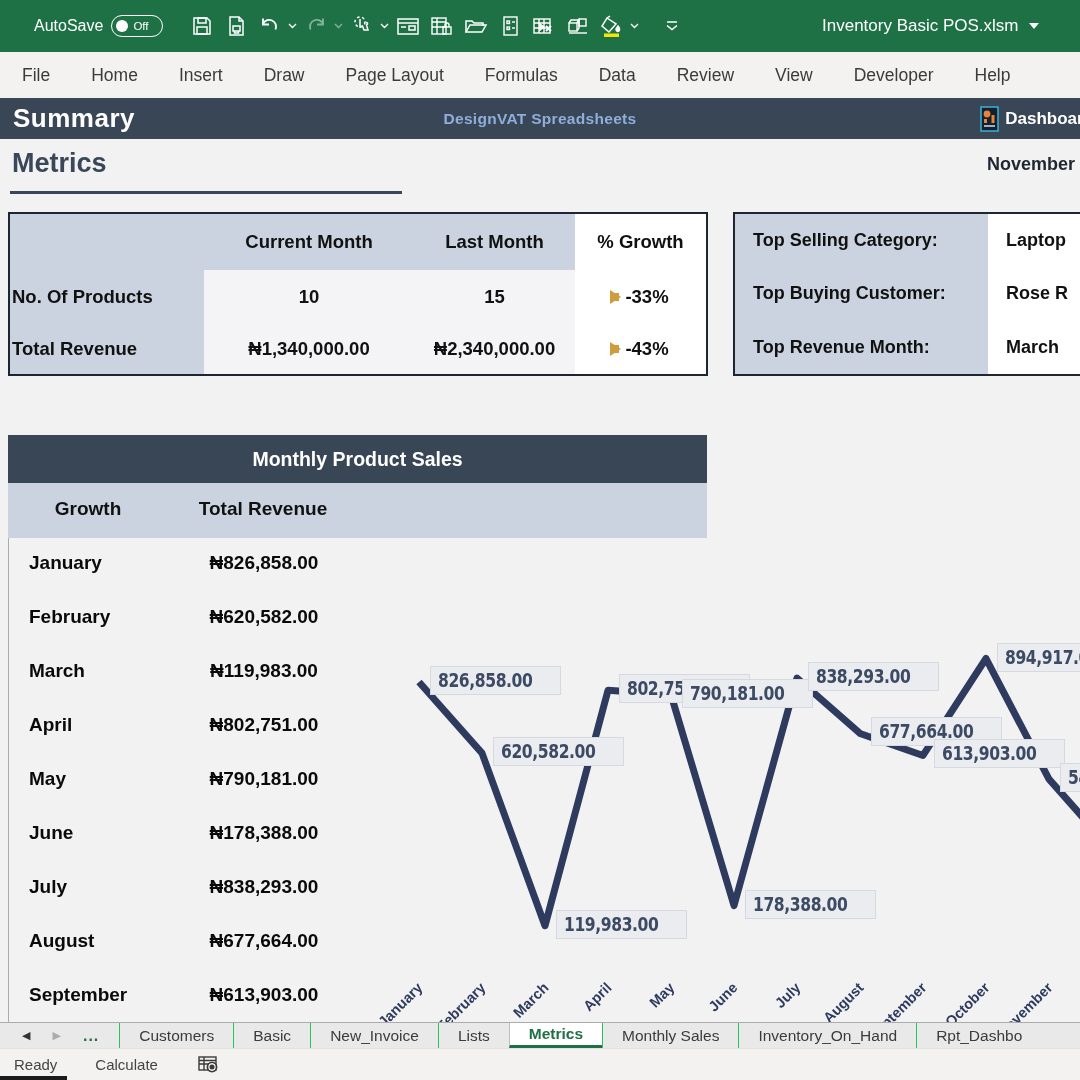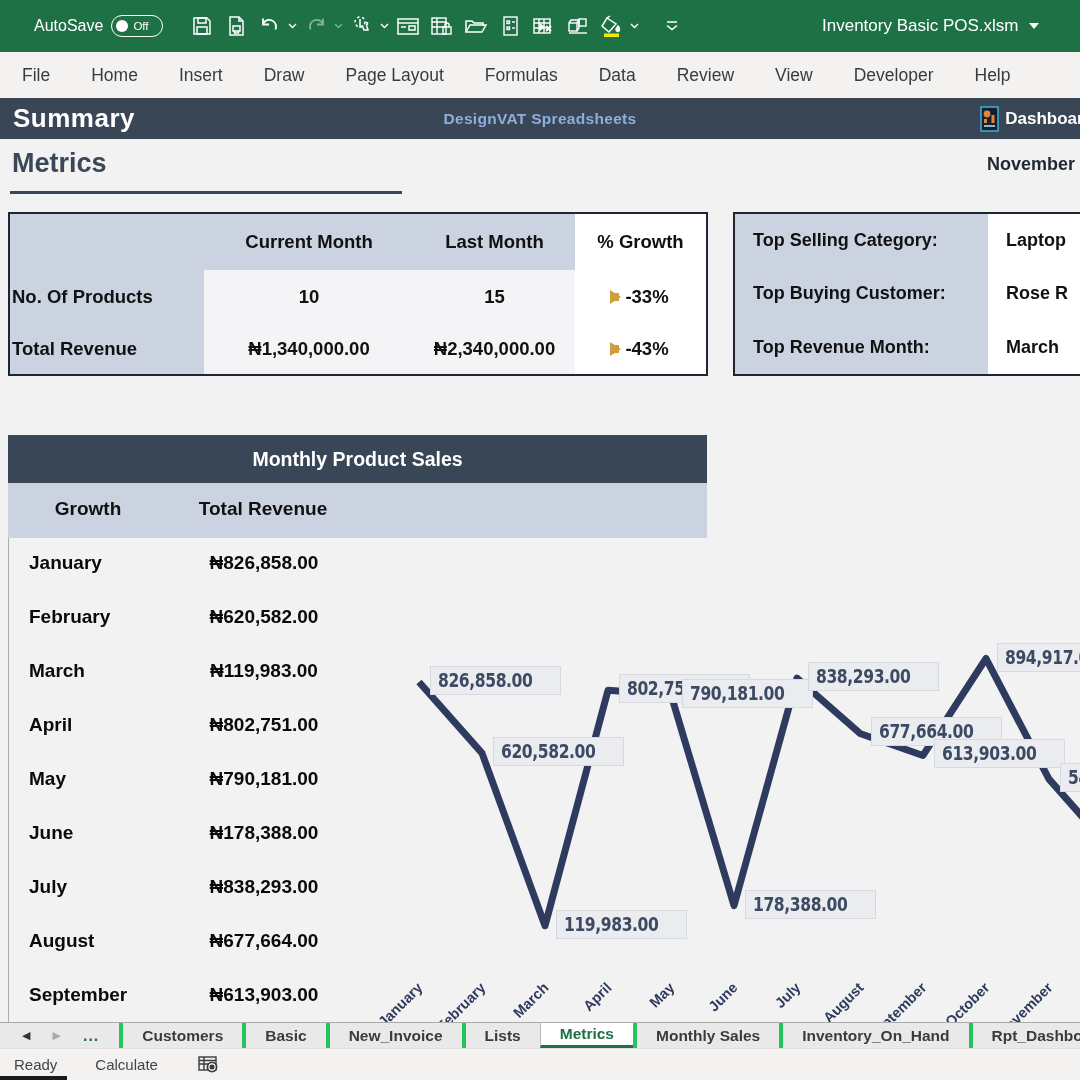--- a/index.html
+++ b/index.html
@@ -74,21 +74,21 @@
   .axlabel { position:absolute; width:86px; height:16px; text-align:right; font-weight:bold; font-size:14.5px; color:#2E3B5E;
              transform:rotate(-45deg); transform-origin:100% 50%; white-space:nowrap; }
 
   
   .tabbar { position:absolute; left:0; top:1022px; width:1080px; height:26px; background:#E9E9E9; border-top:1px solid #ABABAB;
             display:flex; align-items:stretch; z-index:5; font-size:15.5px; color:#3b3b3b; }
   .tnav { display:flex; align-items:center; gap:22px; padding:0 14px 0 22px; }
   .tarrow { font-size:11px; color:#333; }
   .tarrow.off { color:#ABABAB; }
   .tdots { color:#1E7145; font-weight:bold; font-size:16px; letter-spacing:1px; padding-right:6px; }
-  .tab { display:flex; align-items:center; padding:0 19px; border-left:4px solid #22c55e; white-space:nowrap;font-weight:bold; }
+  .tab { display:flex; align-items:center; padding:0 19px; border-left:1px solid #22c55e; white-space:nowrap; }
   .tab.active { background:#fff; color:#1E7145; font-weight:bold; border-bottom:3px solid #1E7145; border-left:1px solid #BDBDBD; }
 
   
   .statusbar { position:absolute; left:0; top:1048px; width:1080px; height:32px; background:#F3F2F1; border-top:1px solid #E1E1E1;
                display:flex; align-items:center; z-index:5; font-size:15px; color:#444; }
   .sb-ready { margin-left:14px; }
   .sb-calc { margin-left:38px; }
   .sb-macro { margin-left:40px; display:flex; align-items:center; }
   .sb-accent { position:absolute; left:0; bottom:0; width:67px; height:4px; background:#1B1B1B; }
 </style>

